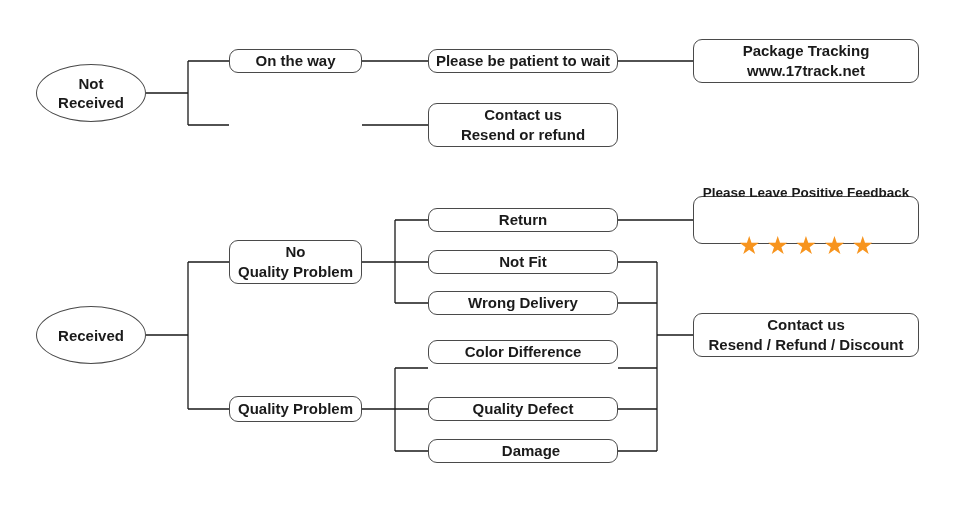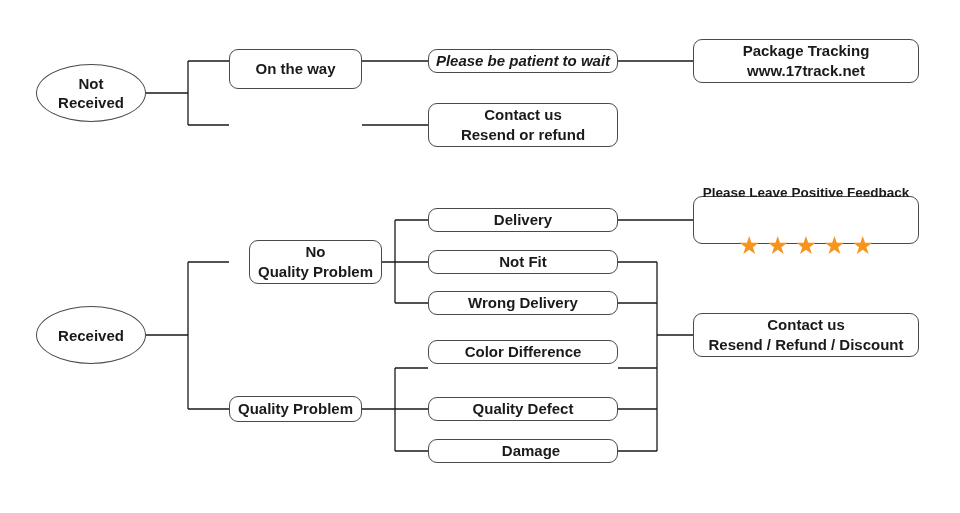--- a/index.html
+++ b/index.html
@@ -66,39 +66,39 @@
              M362 262 H428  M395 220 V303  M395 220 H428  M395 303 H428
              M362 409 H428  M395 368 V451  M395 368 H428  M395 451 H428
              M618 220 H693
              M618 262 H657  M618 303 H657  M618 368 H657  M618 409 H657  M618 451 H657
              M657 262 V451  M657 335 H693" fill="none" stroke="#1a1a1a" stroke-width="1.3"></path>
   </svg>
 
   <div class="node ellipse" style="left:36px; top:64px; width:110px; height:58px;">Not
 Received</div>
 
-  <div class="node rect" style="left:229px; top:49px; width:133px; height:40px;">On the way</div>
+  <div class="node rect" style="left:229px; top:49px; width:133px; height:24px;">On the way</div>
 
 
-  <div class="node rect" style="left:428px; top:49px; width:190px; height:24px;font-style:italic;">Please be patient to wait</div>
+  <div class="node rect" style="left:428px; top:49px; width:190px; height:24px;">Please be patient to wait</div>
 
   <div class="node rect" style="left:693px; top:39px; width:226px; height:44px;">Package Tracking
 www.17track.net</div>
 
   <div class="node rect" style="left:428px; top:103px; width:190px; height:44px;">Contact us
 Resend or refund</div>
 
   <div class="node ellipse" style="left:36px; top:306px; width:110px; height:58px;">Received</div>
 
-  <div class="node rect" style="left:229px; top:240px; width:133px; height:44px;margin-left:20px;">No
+  <div class="node rect" style="left:229px; top:240px; width:133px; height:44px;">No
 Quality Problem</div>
 
   <div class="node rect" style="left:229px; top:396px; width:133px; height:26px;">Quality Problem</div>
 
-  <div class="node rect" style="left:428px; top:208px; width:190px; height:24px;">Delivery</div>
+  <div class="node rect" style="left:428px; top:208px; width:190px; height:24px;">Return</div>
 
   <div class="node rect" style="left:428px; top:250px; width:190px; height:24px;">Not Fit</div>
 
   <div class="node rect" style="left:428px; top:291px; width:190px; height:24px;">Wrong Delivery</div>
 
   <div class="node rect" style="left:428px; top:340px; width:190px; height:24px;">Color Difference</div>
 
   <div class="node rect" style="left:428px; top:397px; width:190px; height:24px;">Quality Defect</div>
 
   <div class="node rect" style="left:428px; top:439px; width:190px; height:24px;padding-left:16px;">Damage</div>

